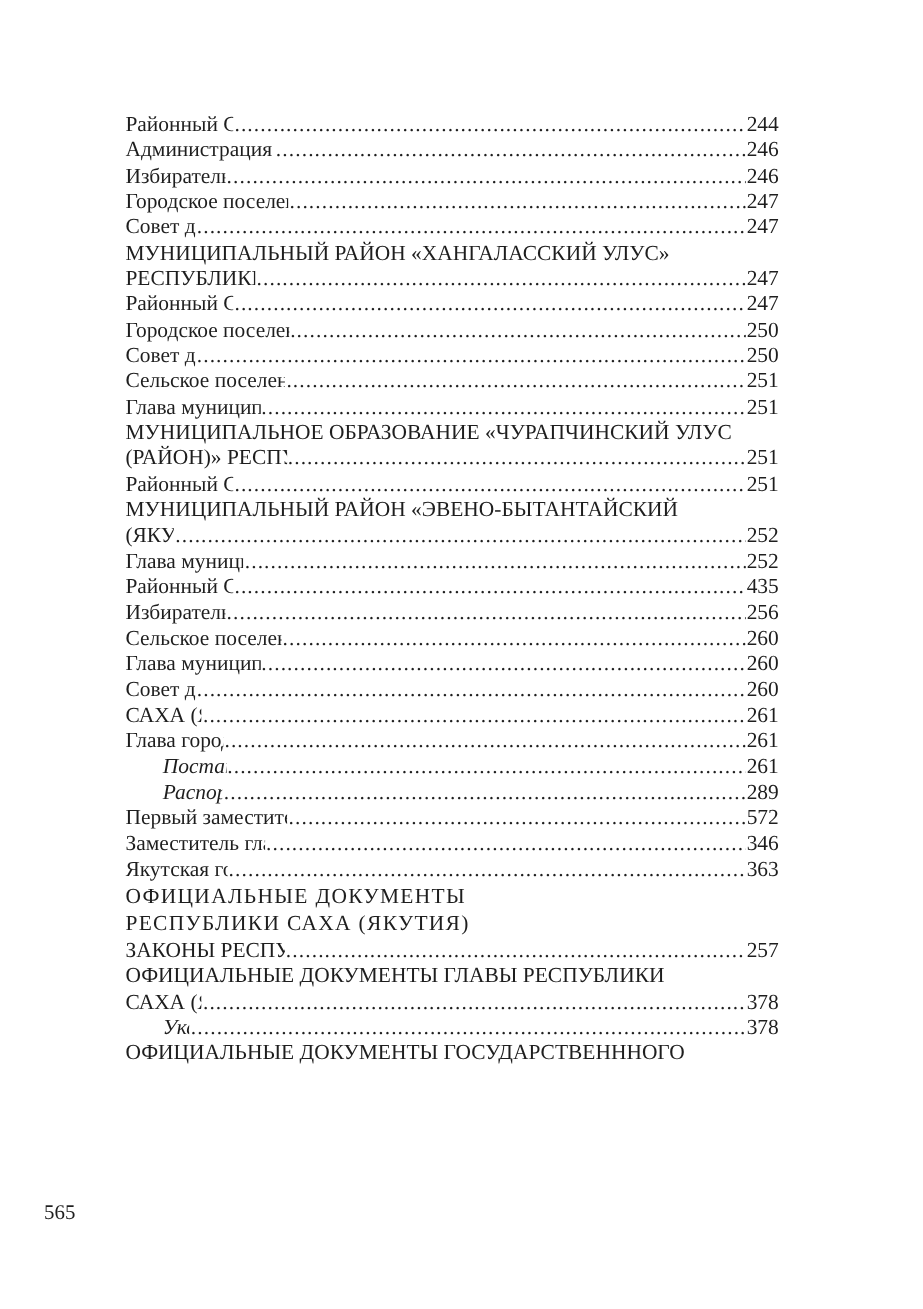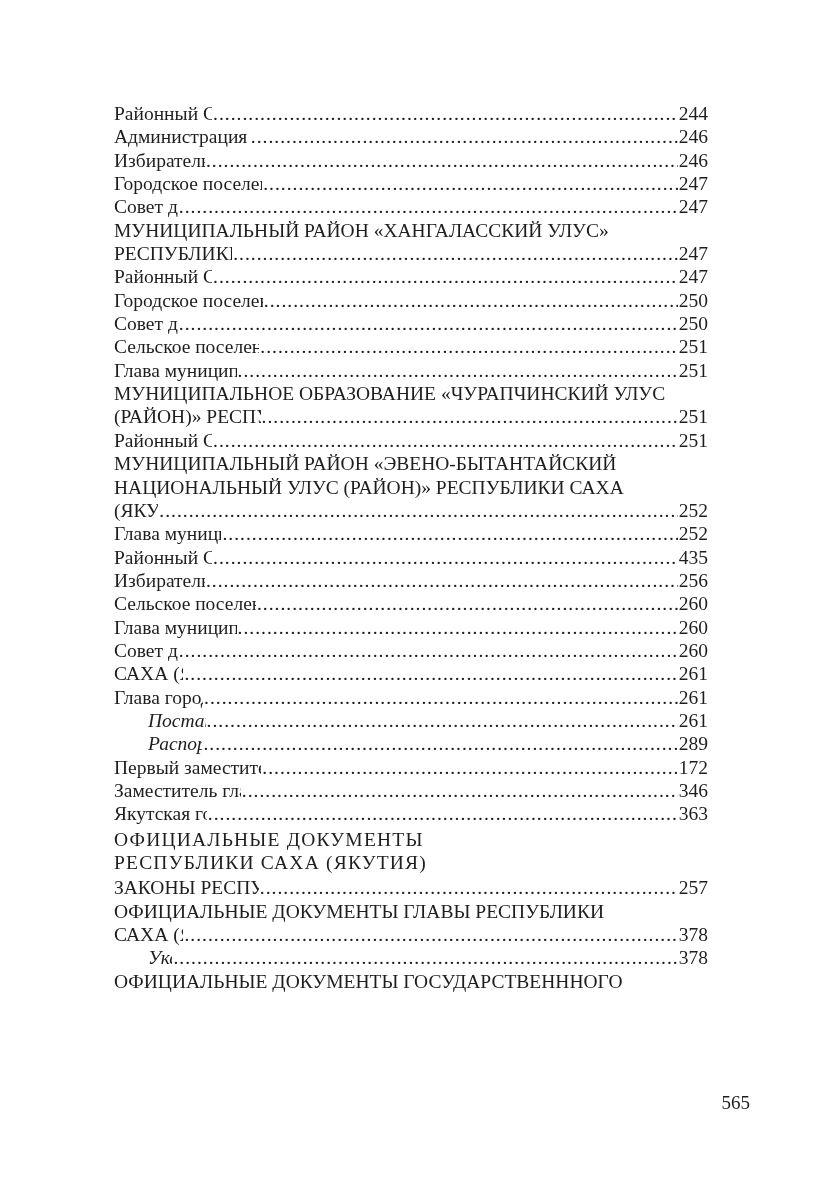--- a/index.html
+++ b/index.html
@@ -23,21 +23,21 @@
     }
     .row .page { flex: 0 0 auto; text-align: right; }
     .row.sub .label { padding-left: 34px; font-style: italic; }
     .plain { white-space: nowrap; }
     .section-heading {
       text-align: left; letter-spacing: 1.2px; margin: 2px 0 2px 0;
     }
     .section-heading div { white-space: nowrap; }
     .folio {
       position: absolute; left: 0; width: 750px; top: 1092px;
-      text-align: right; font-size: 19px;
+      text-align: left; font-size: 19px; padding-left: 40px;
     }
   </style>
 </head>
 <body>
 
 <div class="toc">
 
   <div class="row">
       <span class="label">Районный Совет депутатов</span>
       <span class="dots"></span>
@@ -104,21 +104,20 @@
       <span class="page">251</span>
     </div>
 
   <div class="row">
       <span class="label">Районный Совет депутатов</span>
       <span class="dots"></span>
       <span class="page">251</span>
     </div>
 
   <div class="plain">МУНИЦИПАЛЬНЫЙ РАЙОН «ЭВЕНО-БЫТАНТАЙСКИЙ</div>
-  <div class="plain">НАЦИОНАЛЬНЫЙ УЛУС (РАЙОН)» РЕСПУБЛИКИ САХА</div>
   <div class="row">
       <span class="label">(ЯКУТИЯ)</span>
       <span class="dots"></span>
       <span class="page">252</span>
     </div>
 
   <div class="row">
       <span class="label">Глава муниципального района</span>
       <span class="dots"></span>
       <span class="page">252</span>
@@ -166,21 +165,21 @@
       <span class="page">261</span>
     </div>
   <div class="row sub">
       <span class="label">Распоряжения</span>
       <span class="dots"></span>
       <span class="page">289</span>
     </div>
   <div class="row">
       <span class="label">Первый заместитель главы городского округа</span>
       <span class="dots"></span>
-      <span class="page">172</span>
+      <span class="page">572</span>
     </div>
   <div class="row">
       <span class="label">Заместитель главы городского округа</span>
       <span class="dots"></span>
       <span class="page">346</span>
     </div>
   <div class="row">
       <span class="label">Якутская городская Дума</span>
       <span class="dots"></span>
       <span class="page">363</span>

